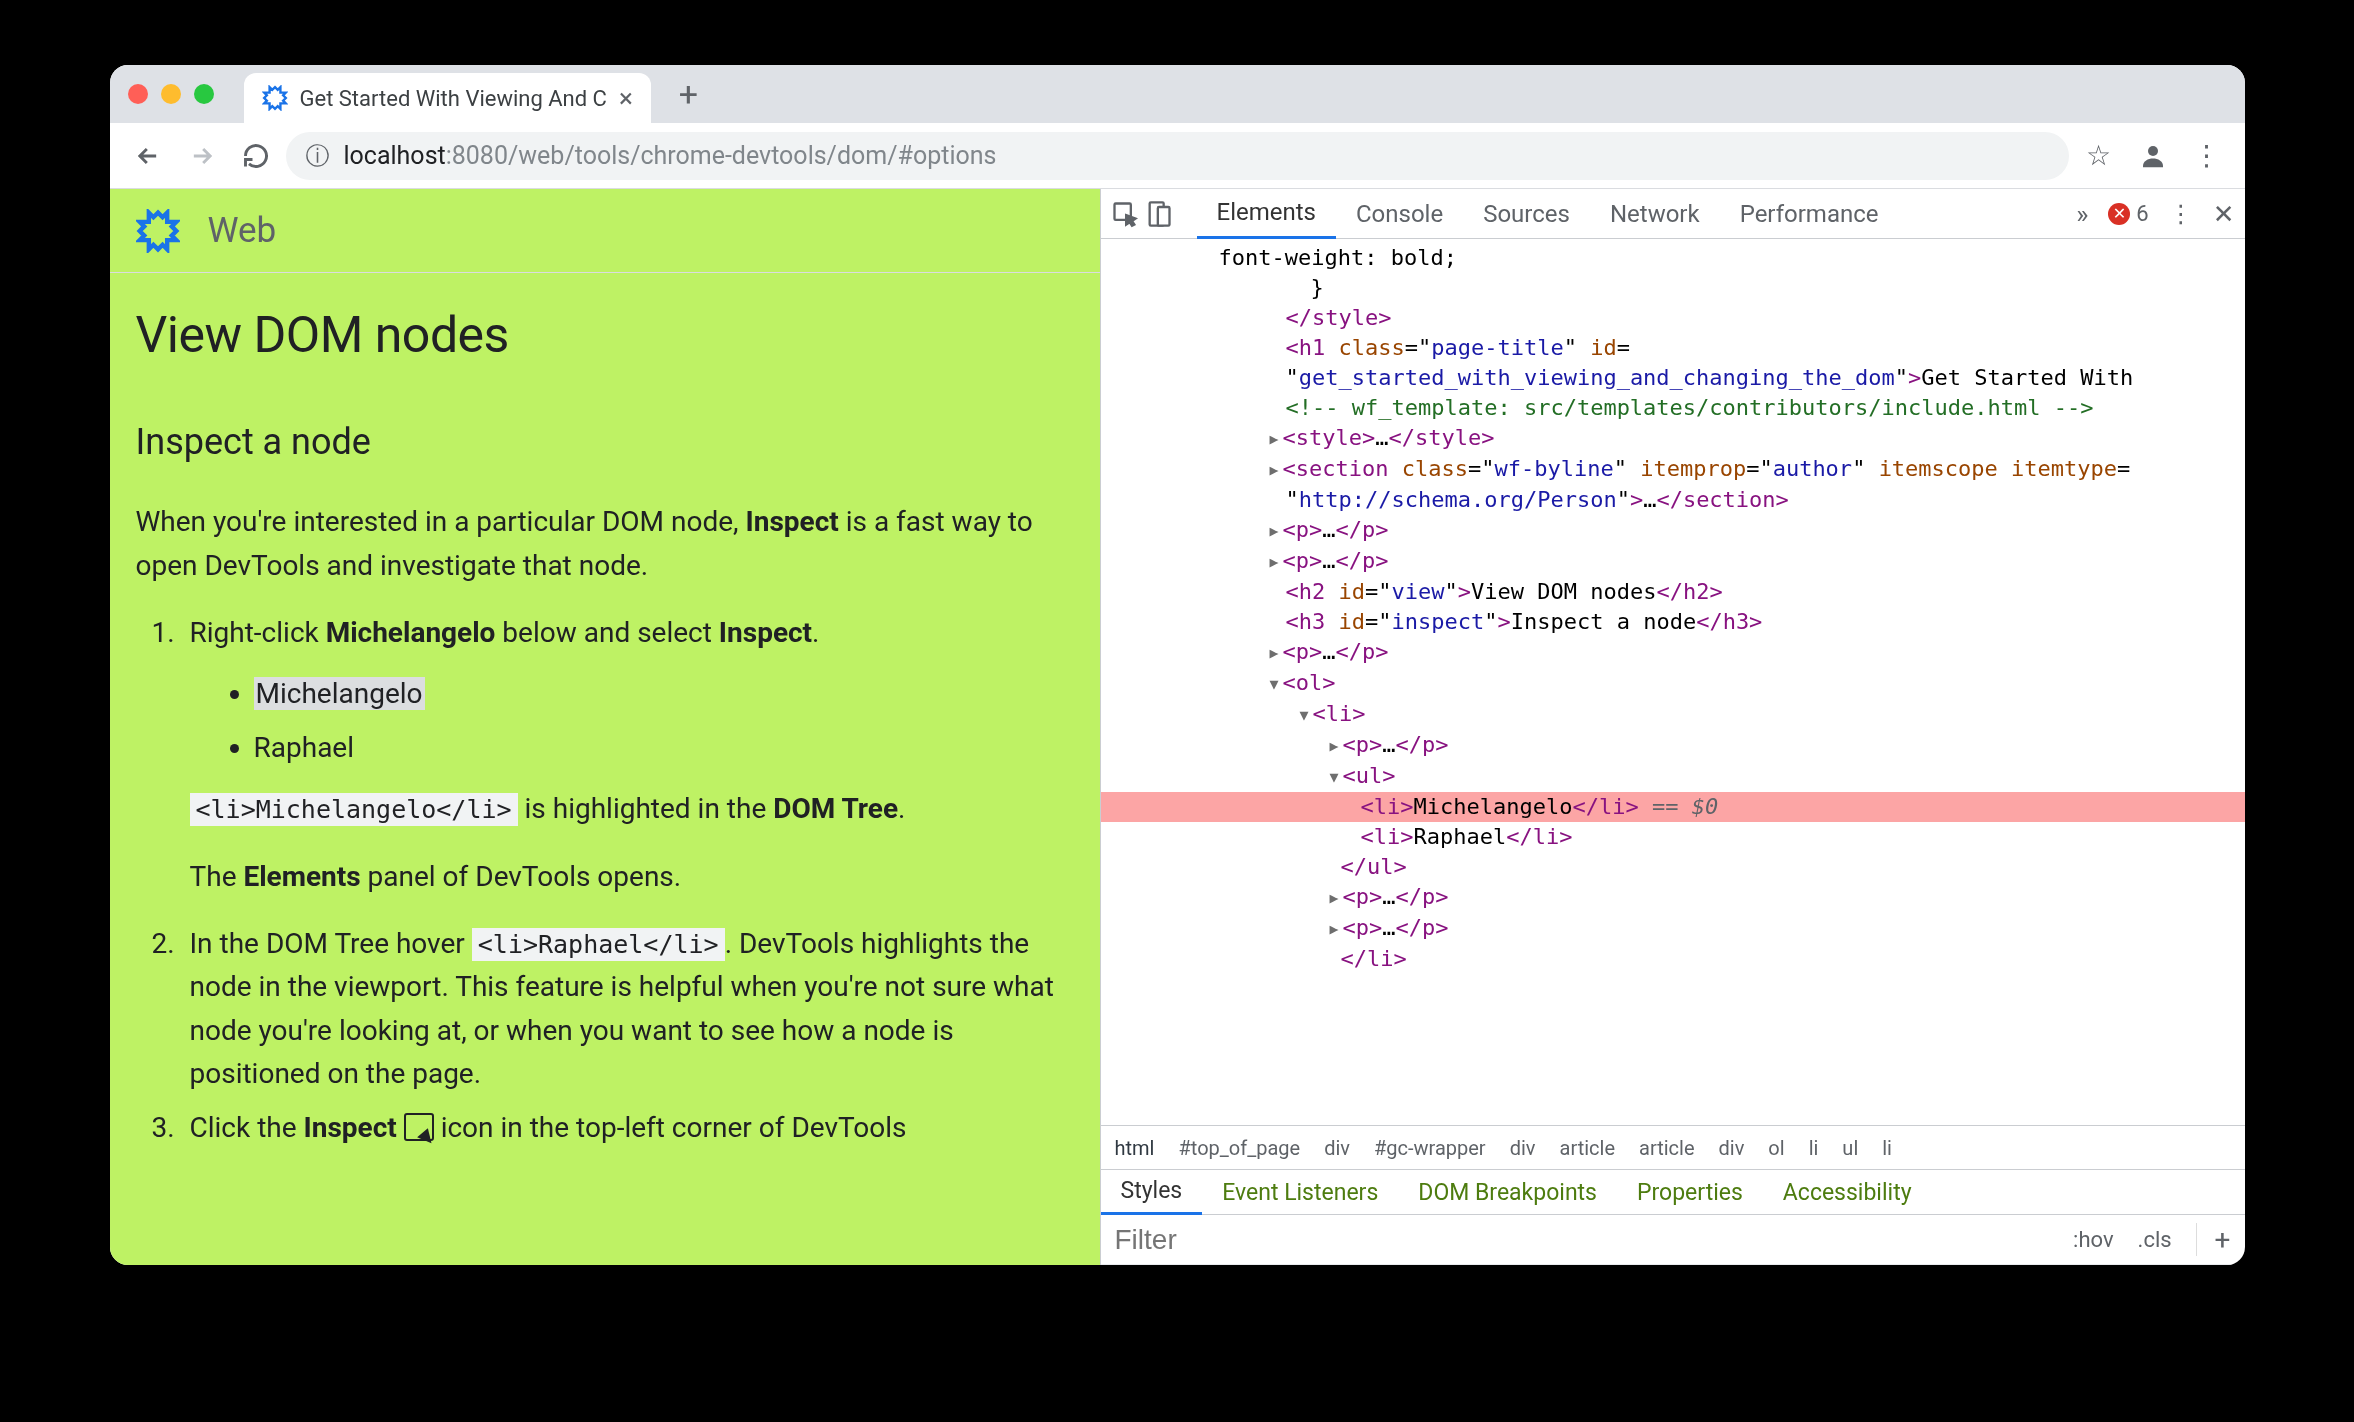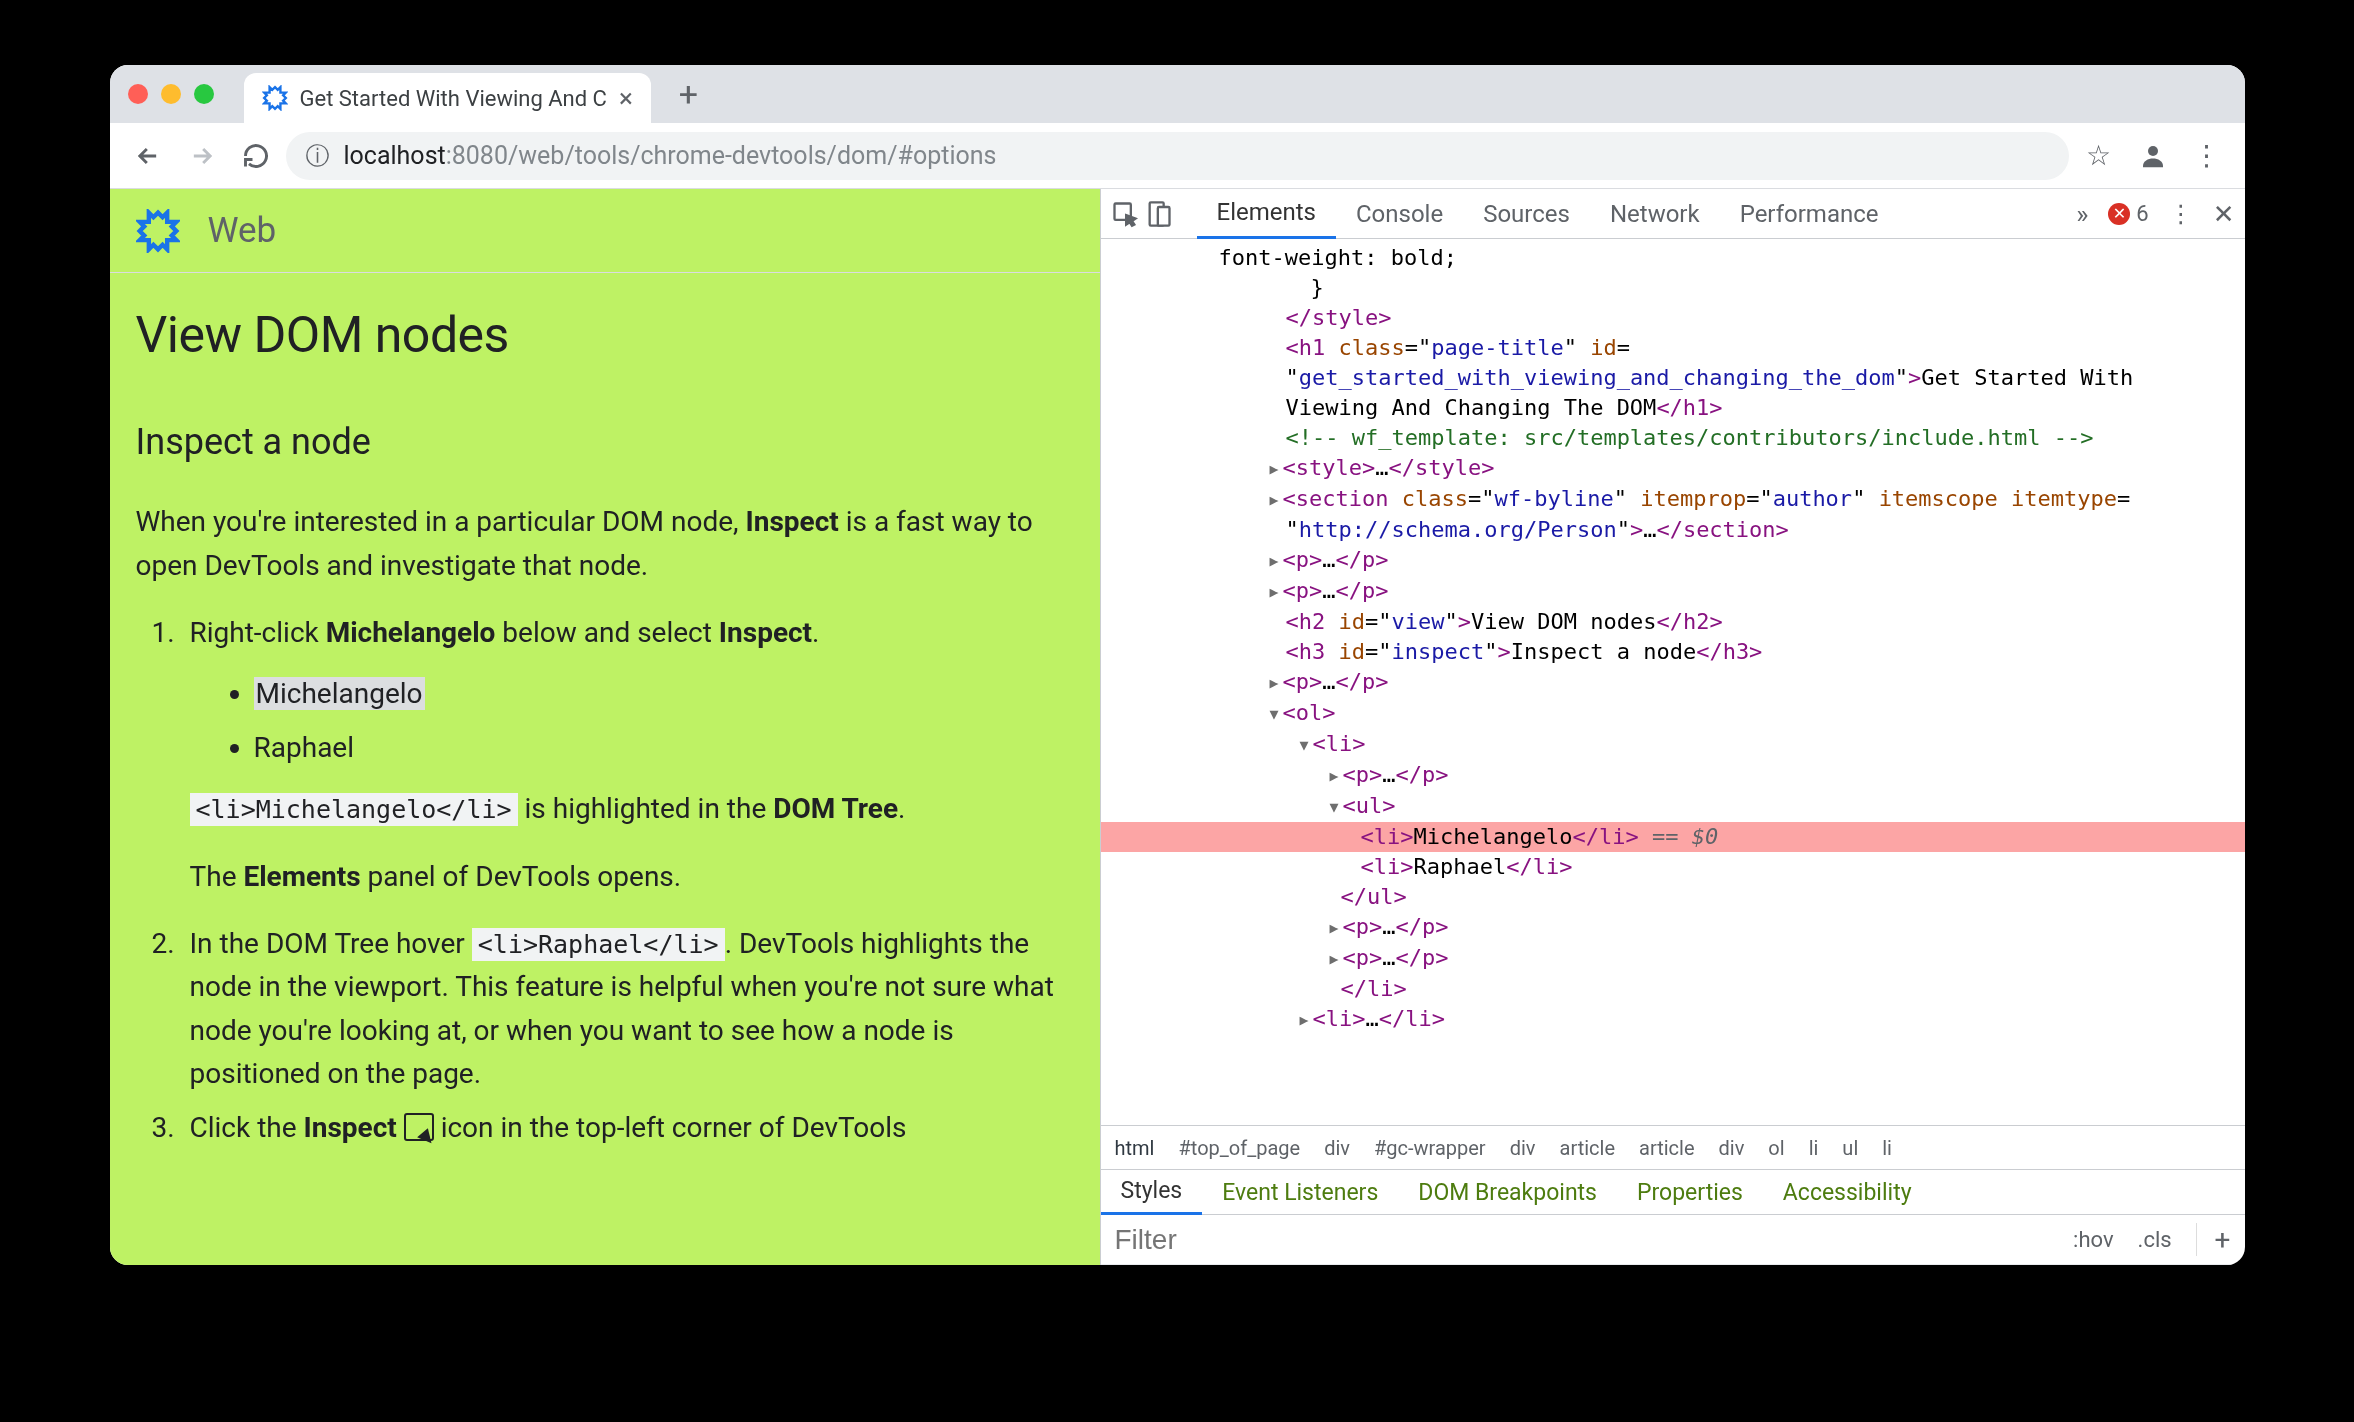--- a/index.html
+++ b/index.html
@@ -320,41 +320,39 @@
           <span style="font-size:26px;color:#5f6368">✕</span>
         </div>
       </div>
 
       <div class="dt-elements">
         <div class="row" style="padding-left:118px"><span class="txt">font-weight: bold;</span></div>
         <div class="row" style="padding-left:210px"><span class="txt">}</span></div>
         <div class="row" style="padding-left:185px"><span class="tag">&lt;/style&gt;</span></div>
         <div class="row" style="padding-left:185px"><span class="tag">&lt;h1 </span><span class="attn">class</span>="<span class="attv">page-title</span>" <span class="attn">id</span>=</div>
         <div class="row" style="padding-left:185px">"<span class="attv">get_started_with_viewing_and_changing_the_dom</span>"<span class="tag">&gt;</span><span class="txt">Get Started With</span></div>
-        <div class="row" style="padding-left:185px"><span class="txt">Viewing And Changing The DOM</span><span class="tag">&lt;/h1&gt;</span></div>
         <div class="row" style="padding-left:185px"><span class="cmt">&lt;!-- wf_template: src/templates/contributors/include.html --&gt;</span></div>
         <div class="row" style="padding-left:165px"><span class="tri">▶</span><span class="tag">&lt;style&gt;</span><span class="ell">…</span><span class="tag">&lt;/style&gt;</span></div>
         <div class="row" style="padding-left:165px"><span class="tri">▶</span><span class="tag">&lt;section </span><span class="attn">class</span>="<span class="attv">wf-byline</span>" <span class="attn">itemprop</span>="<span class="attv">author</span>" <span class="attn">itemscope itemtype</span>=</div>
         <div class="row" style="padding-left:185px">"<span class="attv">http://schema.org/Person</span>"<span class="tag">&gt;</span><span class="ell">…</span><span class="tag">&lt;/section&gt;</span></div>
         <div class="row" style="padding-left:165px"><span class="tri">▶</span><span class="tag">&lt;p&gt;</span><span class="ell">…</span><span class="tag">&lt;/p&gt;</span></div>
         <div class="row" style="padding-left:165px"><span class="tri">▶</span><span class="tag">&lt;p&gt;</span><span class="ell">…</span><span class="tag">&lt;/p&gt;</span></div>
         <div class="row" style="padding-left:185px"><span class="tag">&lt;h2 </span><span class="attn">id</span>="<span class="attv">view</span>"<span class="tag">&gt;</span><span class="txt">View DOM nodes</span><span class="tag">&lt;/h2&gt;</span></div>
         <div class="row" style="padding-left:185px"><span class="tag">&lt;h3 </span><span class="attn">id</span>="<span class="attv">inspect</span>"<span class="tag">&gt;</span><span class="txt">Inspect a node</span><span class="tag">&lt;/h3&gt;</span></div>
         <div class="row" style="padding-left:165px"><span class="tri">▶</span><span class="tag">&lt;p&gt;</span><span class="ell">…</span><span class="tag">&lt;/p&gt;</span></div>
         <div class="row" style="padding-left:165px"><span class="tri">▼</span><span class="tag">&lt;ol&gt;</span></div>
         <div class="row" style="padding-left:195px"><span class="tri">▼</span><span class="tag">&lt;li&gt;</span></div>
         <div class="row" style="padding-left:225px"><span class="tri">▶</span><span class="tag">&lt;p&gt;</span><span class="ell">…</span><span class="tag">&lt;/p&gt;</span></div>
         <div class="row" style="padding-left:225px"><span class="tri">▼</span><span class="tag">&lt;ul&gt;</span></div>
         <div class="row sel" style="padding-left:260px"><span class="tag">&lt;li&gt;</span><span class="txt">Michelangelo</span><span class="tag">&lt;/li&gt;</span><span class="eq"> == $0</span></div>
         <div class="row" style="padding-left:260px"><span class="tag">&lt;li&gt;</span><span class="txt">Raphael</span><span class="tag">&lt;/li&gt;</span></div>
         <div class="row" style="padding-left:240px"><span class="tag">&lt;/ul&gt;</span></div>
         <div class="row" style="padding-left:225px"><span class="tri">▶</span><span class="tag">&lt;p&gt;</span><span class="ell">…</span><span class="tag">&lt;/p&gt;</span></div>
         <div class="row" style="padding-left:225px"><span class="tri">▶</span><span class="tag">&lt;p&gt;</span><span class="ell">…</span><span class="tag">&lt;/p&gt;</span></div>
         <div class="row" style="padding-left:240px"><span class="tag">&lt;/li&gt;</span></div>
-        <div class="row" style="padding-left:195px"><span class="tri">▶</span><span class="tag">&lt;li&gt;</span><span class="ell">…</span><span class="tag">&lt;/li&gt;</span></div>
       </div>
 
       <div class="dt-crumbs">
         <span>html</span>
         <span>#top_of_page</span>
         <span>div</span>
         <span>#gc-wrapper</span>
         <span>div</span>
         <span>article</span>
         <span>article</span>

